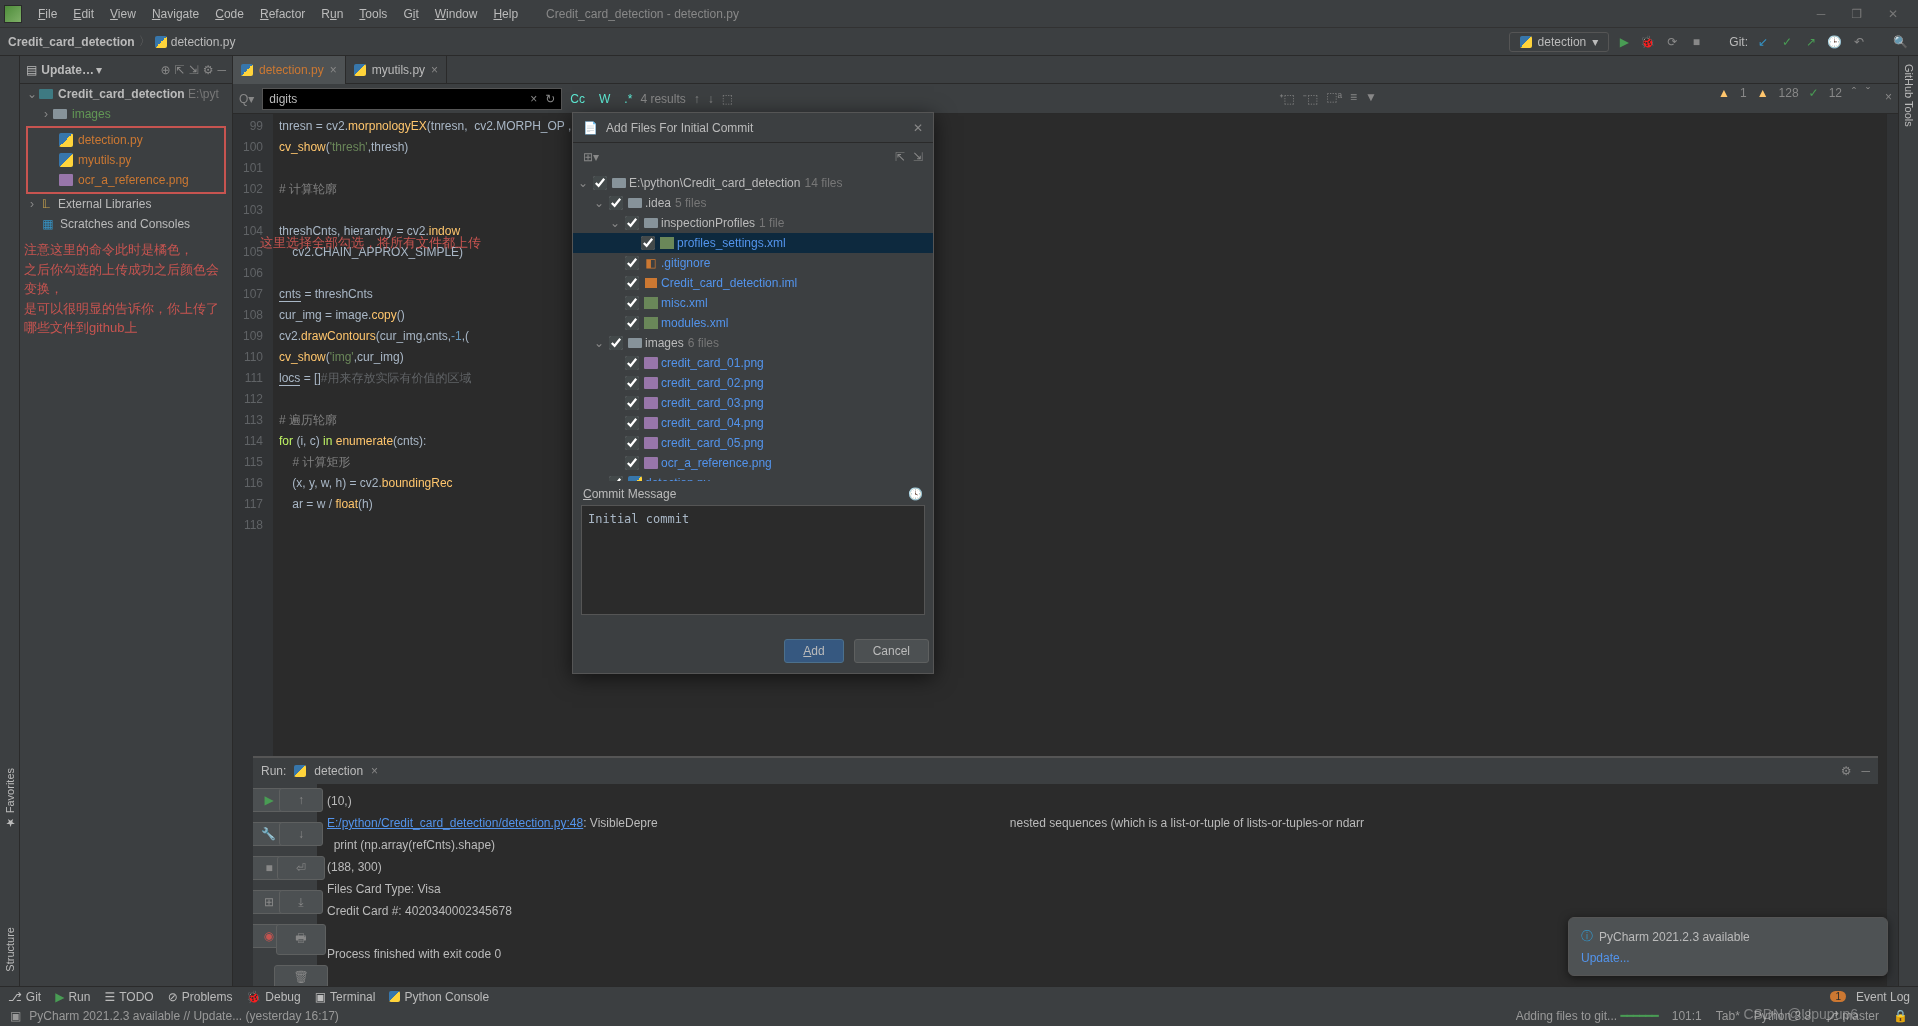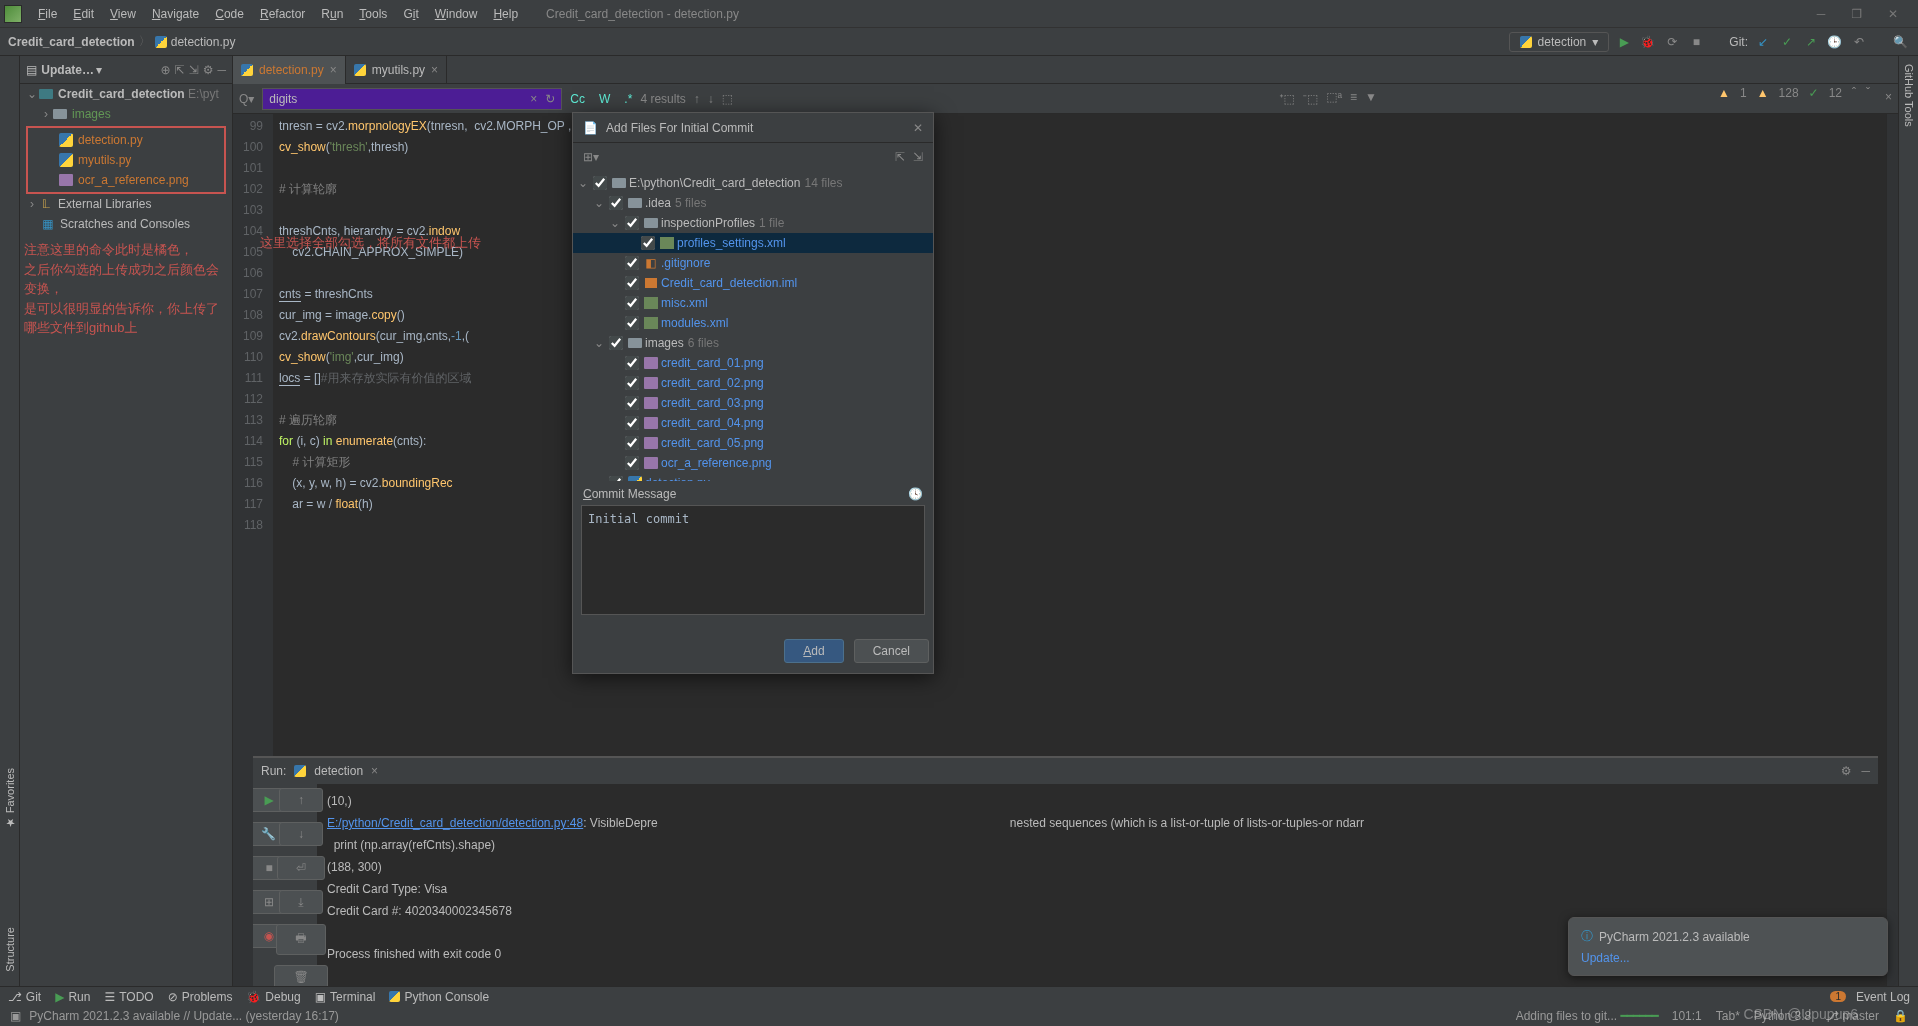--- a/index.html
+++ b/index.html
@@ -51,21 +51,21 @@
     
     
     .editor-area { flex: 1; display:flex; flex-direction:column; background:#2b2b2b; position: relative; }
     .editor-tabs { height: 28px; background: #3c3f41; display:flex; align-items:center; border-bottom: 1px solid #2a2a2a;}
     .ed-tab { height: 28px; display:flex; align-items:center; padding: 0 8px; border-right:1px solid #2a2a2a; gap:6px; color:#bbbbbb;}
     .ed-tab.active { background: #4e5254; }
     .ed-tab.active.orange { color: #cc7832; }
     .tab-close { color:#888; font-size:12px;}
     
     .find-bar { height: 30px; background: #3c3f41; display:flex; align-items:center; padding: 0 6px; border-bottom:1px solid #2a2a2a; gap:8px;}
-    .find-input { flex: 0 0 300px; background: #4c1d95; border:1px solid #555; color:#bbb; padding: 3px 6px; display:flex; align-items:center;}
+    .find-input { flex: 0 0 300px; background: #000000; border:1px solid #555; color:#bbb; padding: 3px 6px; display:flex; align-items:center;}
     .find-input span.q { flex:1; }
     .find-opts { display:flex; gap:14px; color:#5eead4;}
     .find-results { color: #888; }
     .find-actions { display:flex; gap:8px; color:#888; margin-left:auto;}
     
     .code-area { flex:1; display:flex; font-family: "JetBrains Mono", Consolas, monospace; font-size: 13px; position:relative; overflow:hidden;}
     .gutter-col { background:#313335; color:#606366; text-align:right; padding: 2px 10px 2px 10px; line-height:21px; user-select:none;}
     .code-col { flex:1; padding: 2px 6px; line-height:21px; white-space:pre; color:#a9b7c6; position:relative;}
     
     .kw { color:#bef264; }
@@ -373,21 +373,21 @@
           <span class="btn">↓</span>
           <span class="btn">⏎</span>
           <span class="btn">⤓</span>
           <span class="btn">🖶</span>
           <span class="btn">🗑</span>
         </div>
         <div class="run-out"><span>(10,)</span>
 <span class="link">E:/python/Credit_card_detection/detection.py:48</span><span>: VisibleDepre</span>                                             <span>nested sequences (which is a list-or-tuple of lists-or-tuples-or ndarr</span>
 <span>  print (np.array(refCnts).shape)</span>
 <span>(188, 300)</span>
-<span>Credit Card Type: Visa</span>
+<span>Files Card Type: Visa</span>
 <span>Credit Card #: 4020340002345678</span>
 
 <span>Process finished with exit code 0</span></div>
       </div>
     </div>
 
   </div>
 
   <div class="right-gutter">
     <div class="vtab">GitHub Tools</div>

